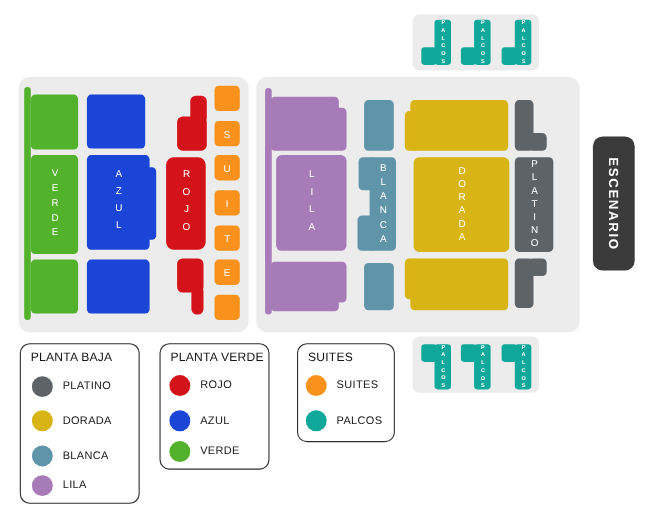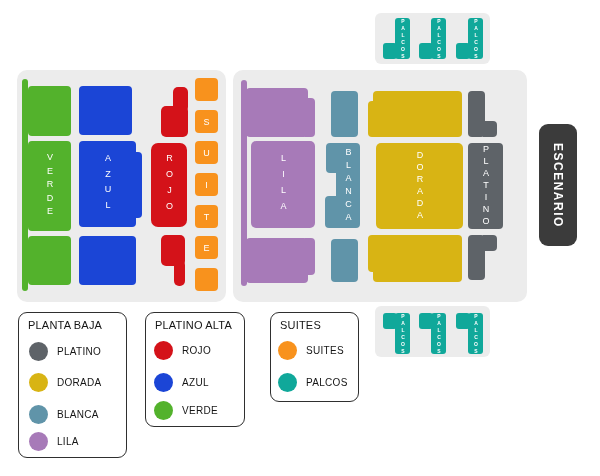--- a/index.html
+++ b/index.html
@@ -186,21 +186,21 @@
       <span class="dot" style="background: rgb(96, 148, 169);"></span>
       <span class="llabel">BLANCA</span>
     </div>
     <div class="lrow" style="left:10px;top:119px;">
       <span class="dot" style="background: rgb(167, 122, 184);"></span>
       <span class="llabel">LILA</span>
     </div>
   </div>
 
   <div class="legend" style="left:145px;top:312px;width:100px;height:115px;">
-    <div class="ltitle">PLATINO ALTA</div>
+    <div class="ltitle">PLANTA VERDE</div>
     <div class="lrow" style="left:8px;top:28px;">
       <span class="dot" style="background: rgb(212, 18, 25);"></span>
       <span class="llabel">ROJO</span>
     </div>
     <div class="lrow" style="left:8px;top:60px;">
       <span class="dot" style="background: rgb(27, 69, 214);"></span>
       <span class="llabel">AZUL</span>
     </div>
     <div class="lrow" style="left:8px;top:88px;">
       <span class="dot" style="background: rgb(83, 178, 44);"></span>

